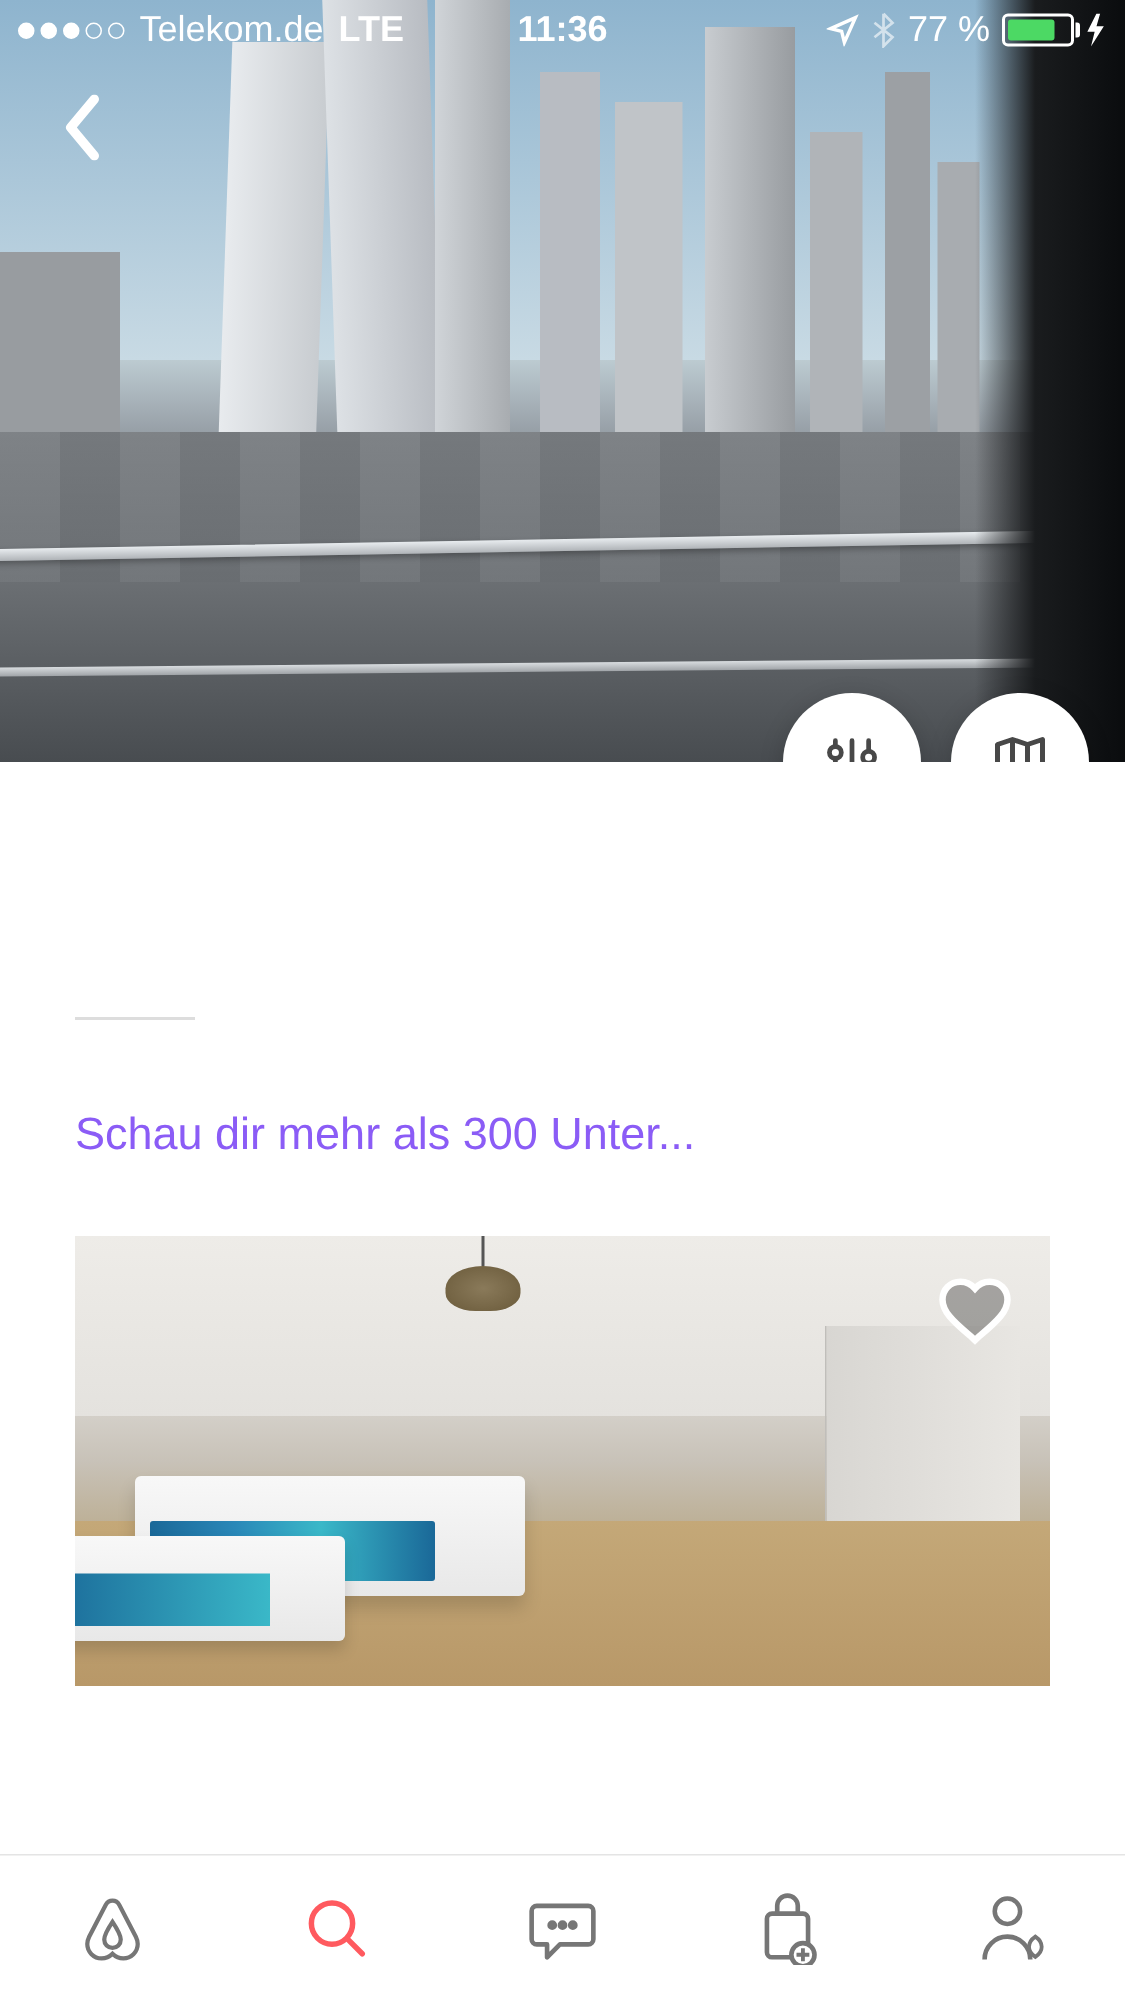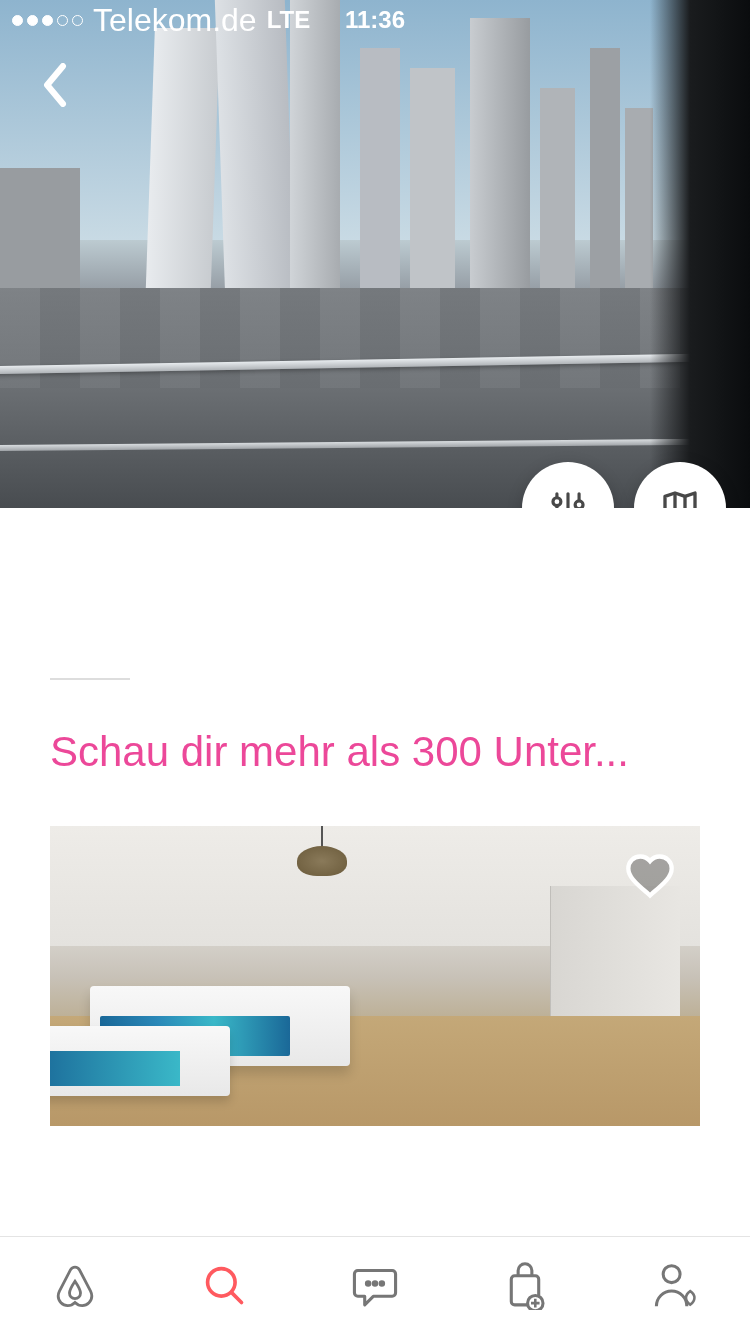--- a/index.html
+++ b/index.html
@@ -25,21 +25,21 @@
       padding: 0 12px;
       color: #fff;
       font-size: 24px;
       z-index: 100;
     }
     .status-left { display: flex; align-items: center; gap: 10px; }
     .status-right { display: flex; align-items: center; gap: 8px; }
     .signal-dots { display: flex; gap: 4px; align-items: center; }
     .dot { width: 11px; height: 11px; border-radius: 50%; border: 1.5px solid #fff; }
     .dot.filled { background: #fff; }
-    .carrier { font-size: 32px; }
+    .carrier { font-size: 24px; }
     .network { font-size: 24px; font-weight: bold; }
     .time { font-size: 24px; font-weight: 600; position: absolute; left: 50%; transform: translateX(-50%); }
     .battery {
       width: 48px; height: 22px;
       border: 2px solid #fff;
       border-radius: 4px;
       position: relative;
       display: flex;
       align-items: center;
       padding: 2px;
@@ -143,23 +143,23 @@
       color: #484848;
       margin-top: 12px;
     }
     .divider {
       width: 80px;
       height: 2px;
       background: #ddd;
       margin-top: 130px;
     }
     .section-text {
-      font-size: 42px;
-      color: #ec4899;
-      margin-top: 48px;
+      font-size: 30px;
+      color: #8b5cf6;
+      margin-top: 60px;
       white-space: nowrap;
       overflow: hidden;
       text-overflow: ellipsis;
     }
     
     
     .listing {
       margin: 50px 50px 0;
       height: 300px;
       background: linear-gradient(180deg, #e8e6e2 0%, #dedcd8 30%, #c8c2b8 50%, #b8a888 70%, #a89870 100%);
@@ -219,20 +219,35 @@
       <span class="dot filled"></span>
         <span class="dot filled"></span>
         <span class="dot filled"></span>
         <span class="dot"></span>
         <span class="dot"></span>
     </div>
     <span class="carrier">Telekom.de</span>
     <span class="network">LTE</span>
   </div>
   <span class="time">11:36</span>
+  <div class="status-right">
+    <svg width="22" height="22" viewBox="0 0 24 24" fill="none" stroke="#fff" stroke-width="2.5">
+        <path d="M3 11l18-8-8 18-2-8-8-2z"></path>
+      </svg>
+    <svg width="16" height="24" viewBox="0 0 12 20" fill="none" stroke="#fff" stroke-width="1.5" opacity="0.6">
+        <path d="M6 1v18l5-5-10-8m0 8l10-8-5-5"></path>
+      </svg>
+    <span class="battery-pct">77 %</span>
+    <div class="battery">
+        <div class="battery-fill"></div>
+      </div>
+    <svg width="14" height="22" viewBox="0 0 10 18" fill="#fff">
+        <path d="M5 0L0 10h4l-2 8 7-11H5l2-7z"></path>
+      </svg>
+  </div>
 </div>
 
 <div class="hero">
   <div class="sky"></div>
   <div class="skyline">
     <div class="building b10"></div>
     <div class="building b1"></div>
     <div class="building b2"></div>
     <div class="building b3"></div>
     <div class="building b4"></div>

